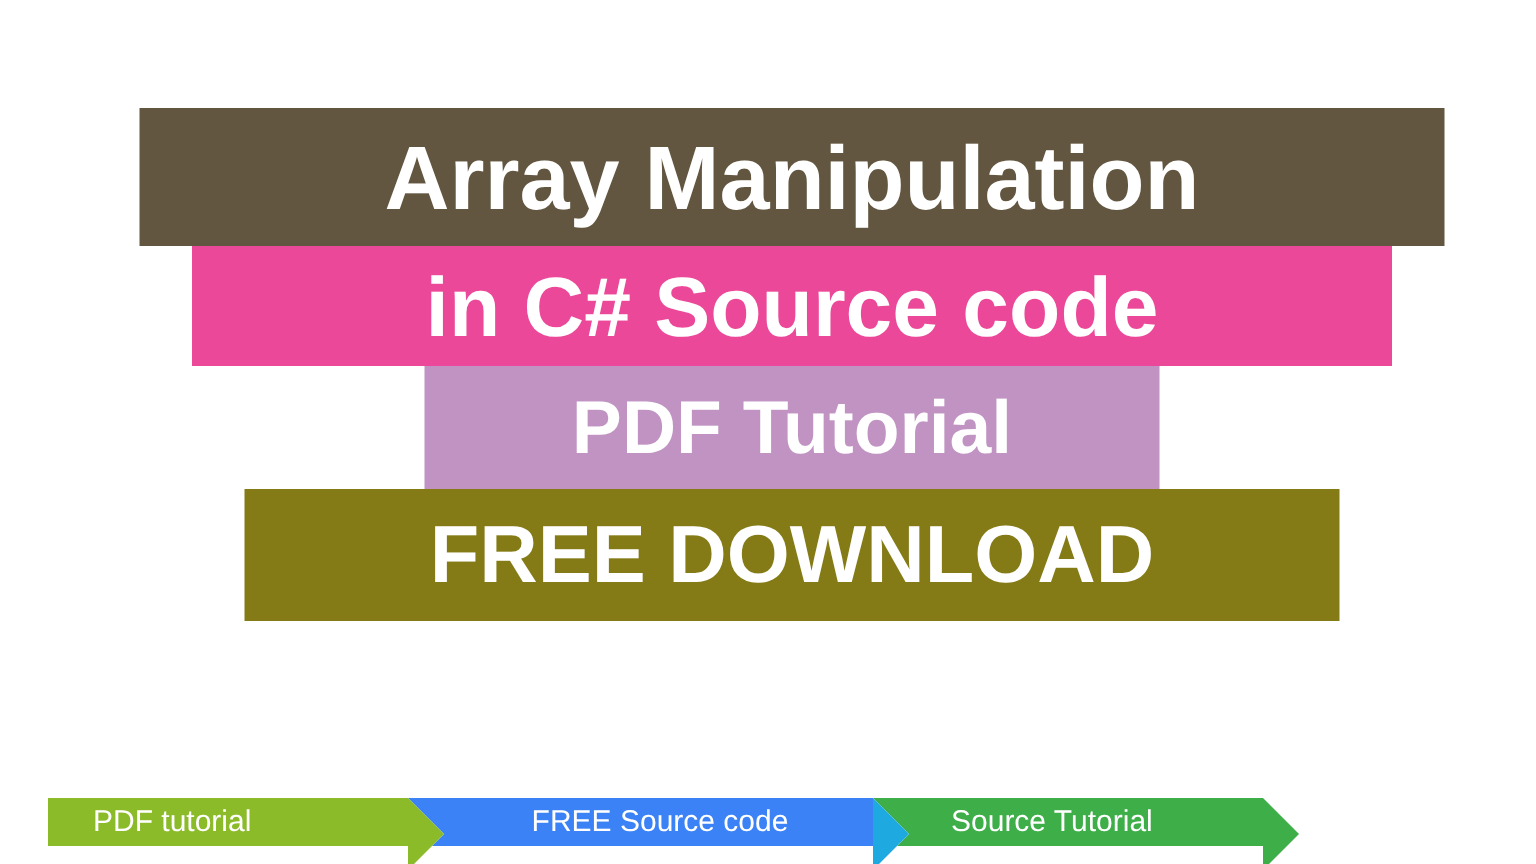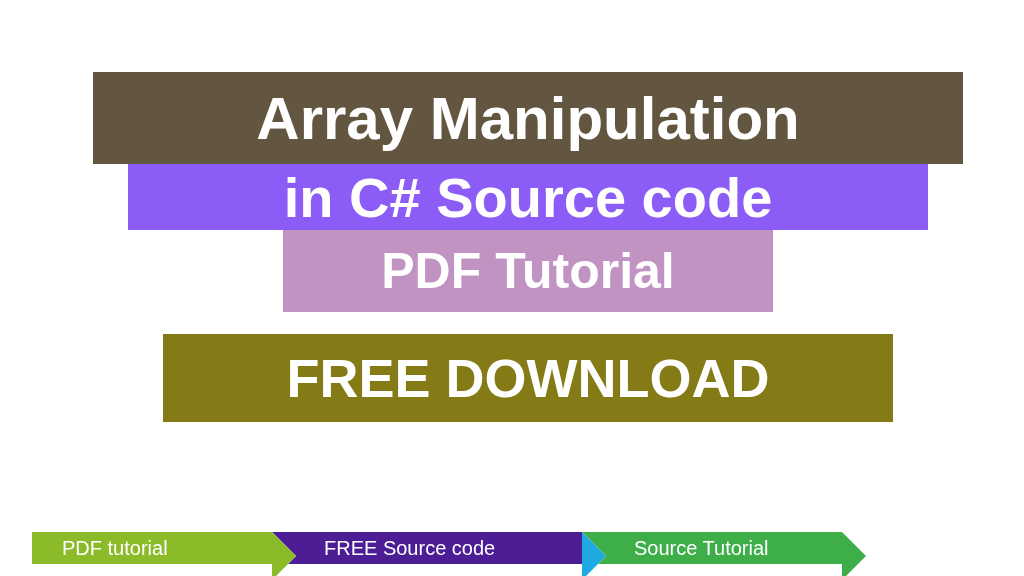--- a/index.html
+++ b/index.html
@@ -25,36 +25,35 @@
       font-weight: bold;
     }
     .bar-1 {
       width: 870px;
       height: 92px;
       background: #625640;
       font-size: 60px;
     }
     .bar-2 {
       width: 800px;
-      height: 66px;
-      background: #8b5cf6;
+      height: 80px;
+      background: #ec4899;
       font-size: 56px;
     }
     .bar-3 {
       width: 490px;
       height: 82px;
       background: #c093c3;
       font-size: 50px;
     }
     .bar-4 {
       width: 730px;
       height: 88px;
       background: #847b16;
       font-size: 54px;
-      margin-top: 22px;
     }
     .chevrons {
       position: absolute;
       bottom: 28px;
       left: 0;
       display: flex;
       height: 48px;
     }
     .chevron {
       position: relative;
@@ -86,21 +85,21 @@
       height: 0;
       border-top: 24px solid transparent;
       border-bottom: 24px solid transparent;
       border-left: 24px solid #ffffff;
       z-index: 1;
     }
     .chevron:first-child::before { display: none; }
     .chevron:not(:first-child) { padding-left: 36px; }
     .chev-1 { background: #8cbb2a; width: 240px; }
     .chev-1::after { color: #8cbb2a; }
-    .chev-2 { background: #4c1d95; width: 310px; }
+    .chev-2 { background: #3b82f6; width: 310px; justify-content: center; }
     .chev-2::after { color: #1fa9e1; }
     .chev-3 { background: #3eae49; width: 260px; }
     .chev-3::after { color: #3eae49; }
     .chev-label { color: #ffffff; position: relative; z-index: 3; }
   </style>
 </head>
 <body>
 
 <div class="banner-stack">
   <div class="bar bar-1">

